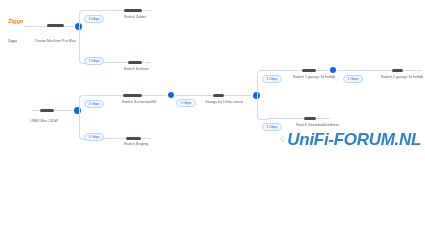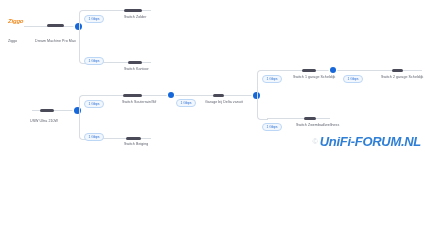--- a/index.html
+++ b/index.html
@@ -87,21 +87,21 @@
   #watermark{
     position:absolute;
     right:4px;bottom:2px;
     display:flex;align-items:center;gap:2px;
     user-select:none;
   }
   #watermark .wm-mark{
     font-size:7px;color:#cfd6de;line-height:1;
   }
   #watermark .wm-text{
-    font-size:13px;
+    font-size:17px;
     font-weight:bold;
     font-style:italic;
     color:#2f7fd6;
     letter-spacing:-.3px;
     line-height:1;
   }
 </style>
 </head>
 <body>
 

